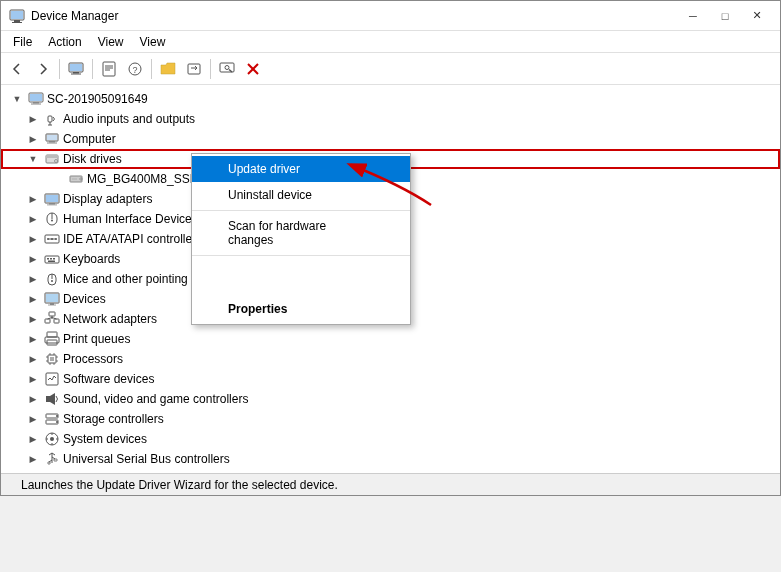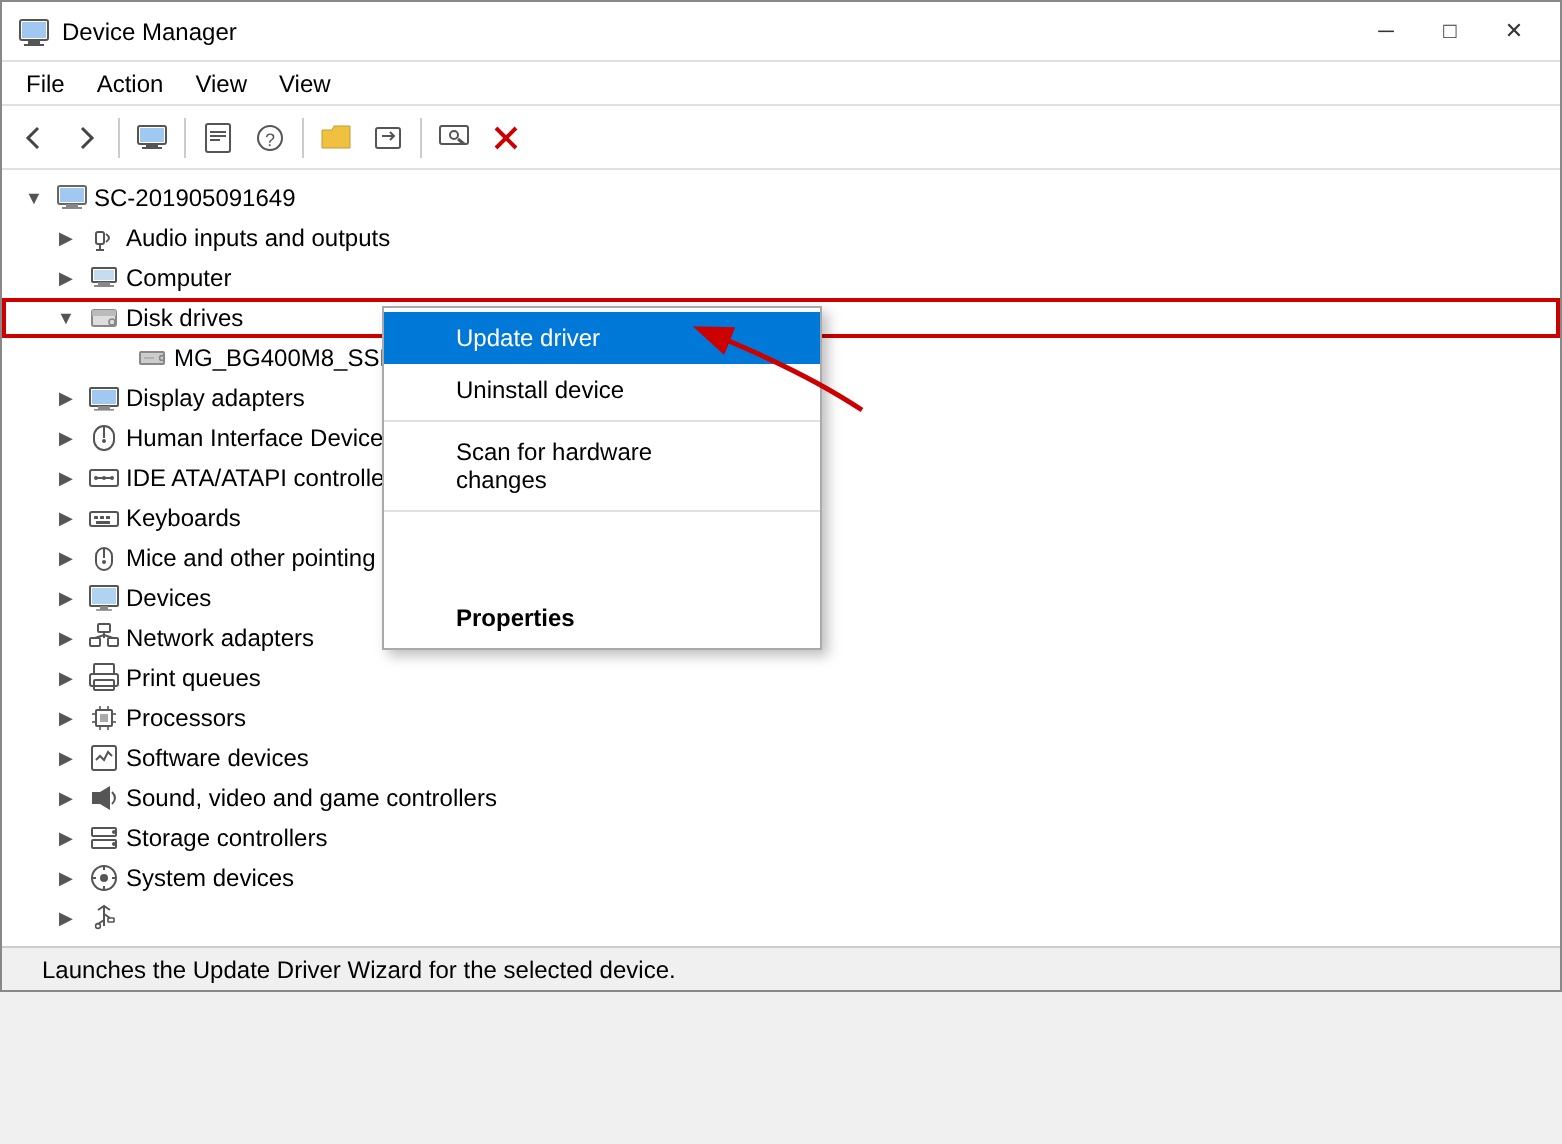--- a/index.html
+++ b/index.html
@@ -539,20 +539,21 @@
         <span class="tree-icon">
           <svg width="16" height="16" viewBox="0 0 16 16">
             <line x1="8" y1="2" x2="8" y2="12" stroke="#555" stroke-width="1"></line>
             <polyline points="5,4 8,2 11,4" fill="none" stroke="#555" stroke-width="1"></polyline>
             <line x1="8" y1="6" x2="11" y2="8" stroke="#555" stroke-width="1"></line>
             <rect x="10" y="8" width="3" height="2" rx="0.3" fill="none" stroke="#555" stroke-width="0.8"></rect>
             <line x1="8" y1="9" x2="5" y2="11" stroke="#555" stroke-width="1"></line>
             <circle cx="5" cy="12" r="1.2" fill="none" stroke="#555" stroke-width="0.8"></circle>
           </svg>
         </span>
+        <span class="tree-label">Universal Serial Bus controllers</span>
       </div>
 
       <div class="context-menu">
         <div class="ctx-item active">Update driver</div>
         <div class="ctx-item">Uninstall device</div>
         <div class="ctx-separator"></div>
         <div class="ctx-item">Scan for hardware changes</div>
         <div class="ctx-separator"></div>
         <div class="ctx-item bold"><strong>Properties</strong></div>
       </div>

